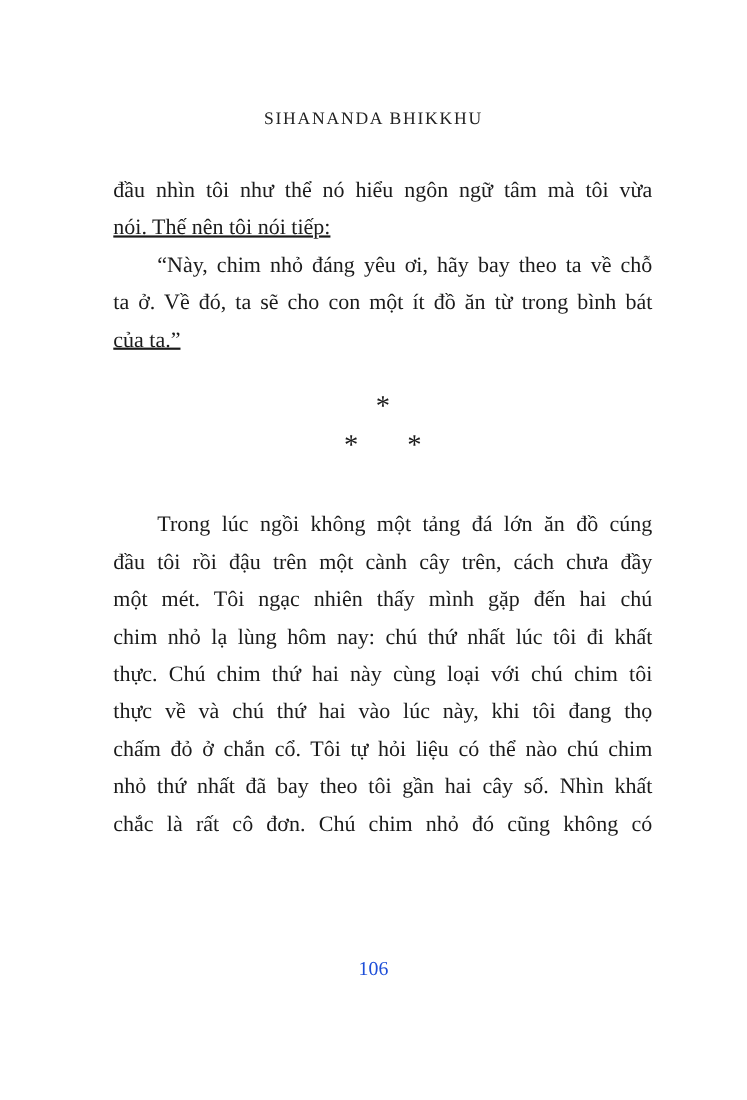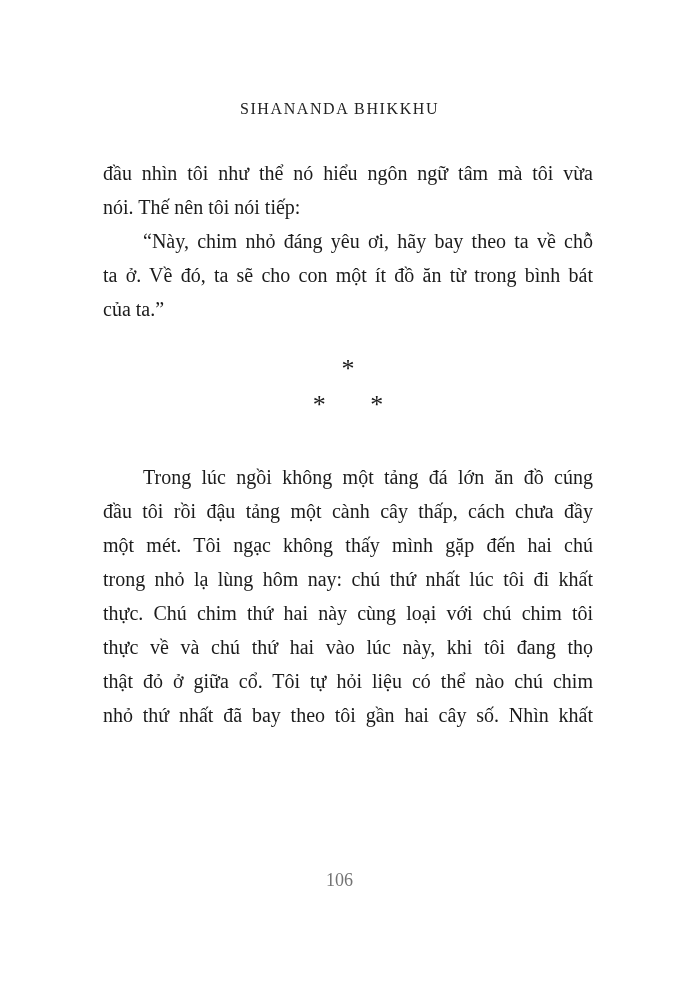--- a/index.html
+++ b/index.html
@@ -35,20 +35,21 @@
   }
   .para { display: block; }
   .line {
     text-align: justify;
     text-align-last: justify;
     white-space: nowrap;
     overflow: visible;
   }
   .line.endline {
     text-align-last: left;
+    text-decoration: underline;
   }
   .line.indent {
     text-indent: 40px;
   }
   .divider {
     height: 134px;
     padding-top: 28px;
     text-align: center;
     font-size: 26px;
     color: #1b1b1b;
@@ -59,21 +60,21 @@
   }
   .divider-row .ast { display: inline-block; }
   .divider-row.pair .ast { margin: 0 19px; }
   .page-number {
     position: absolute;
     top: 870px;
     left: 0;
     right: 0;
     text-align: center;
     font-size: 18px;
-    color: #737373;
+    color: #1d4ed8;
   }
 </style>
 </head>
 <body>
 
 <div class="page">
 
   <div class="running-head">SIHANANDA BHIKKHU</div>
 
   <div class="text-main">
@@ -96,27 +97,28 @@
       </div>
       <div class="divider-row pair">
         <span class="ast">*</span>
         <span class="ast">*</span>
       </div>
     </div>
 
     <div>
         <div class="para">
           <div class="line indent">Trong lúc ngồi không một tảng đá lớn ăn đồ cúng</div>
-          <div class="line">đầu tôi rồi đậu tảng một cành cây thấp, cách chưa đầy</div>
-          <div class="line">một mét. Tôi ngạc không thấy mình gặp đến hai chú</div>
-          <div class="line">trong nhỏ lạ lùng hôm nay: chú thứ nhất lúc tôi đi khất</div>
+          <div class="line">đầu tôi rồi đậu trên một cành cây trên, cách chưa đầy</div>
+          <div class="line">một mét. Tôi ngạc nhiên thấy mình gặp đến hai chú</div>
+          <div class="line">chim nhỏ lạ lùng hôm nay: chú thứ nhất lúc tôi đi khất</div>
           <div class="line">thực. Chú chim thứ hai này cùng loại với chú chim tôi</div>
           <div class="line">thực về và chú thứ hai vào lúc này, khi tôi đang thọ</div>
-          <div class="line">thật đỏ ở giữa cổ. Tôi tự hỏi liệu có thể nào chú chim</div>
+          <div class="line">chấm đỏ ở chắn cổ. Tôi tự hỏi liệu có thể nào chú chim</div>
           <div class="line">nhỏ thứ nhất đã bay theo tôi gần hai cây số. Nhìn khất</div>
+          <div class="line">chắc là rất cô đơn. Chú chim nhỏ đó cũng không có</div>
         </div>
       </div>
 
   </div>
 
   <div class="page-number">106</div>
 
 </div>
 
 </body></html>

